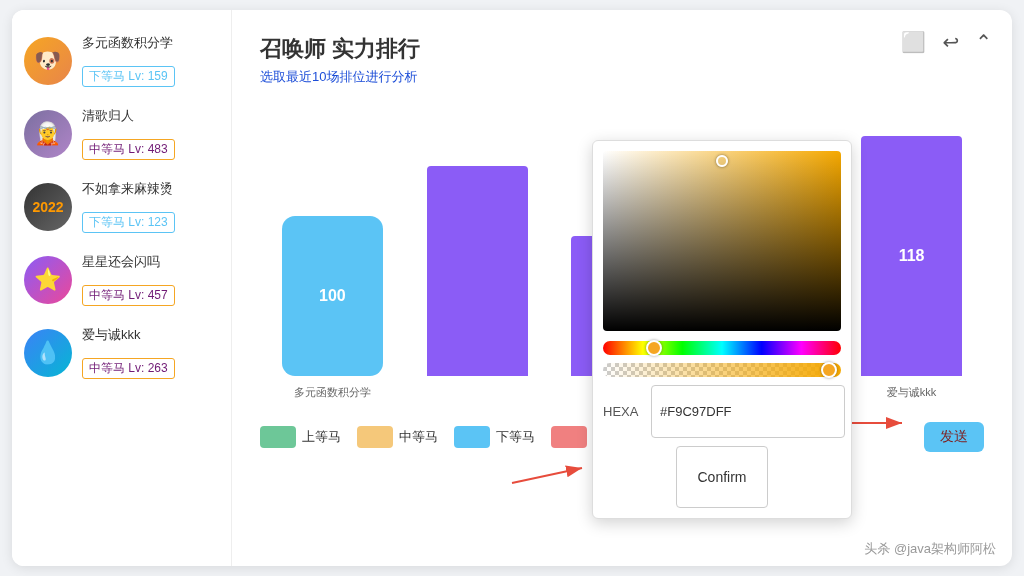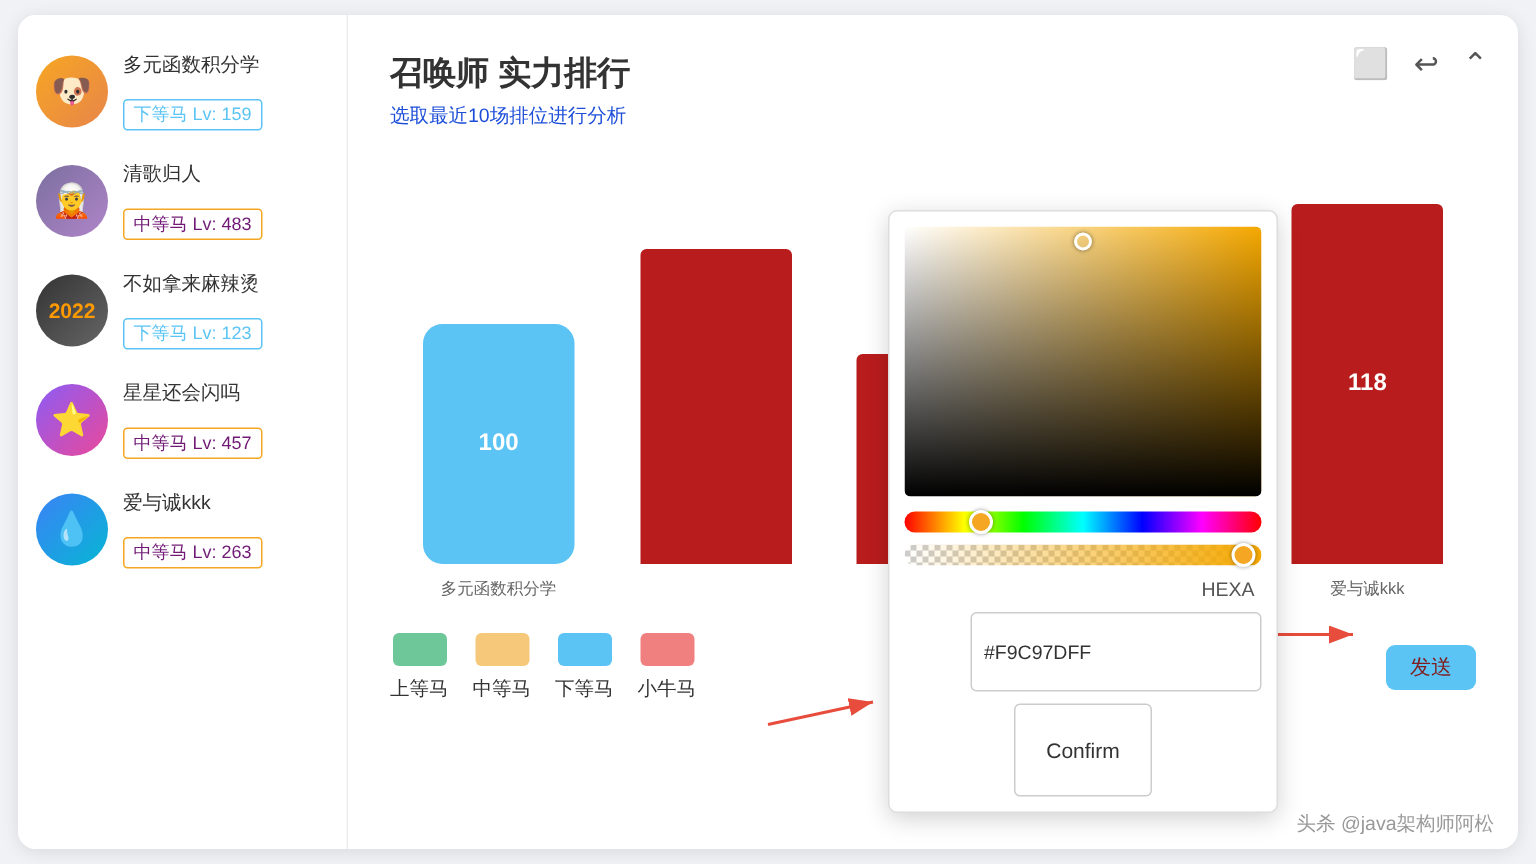--- a/index.html
+++ b/index.html
@@ -119,21 +119,21 @@
       border-radius: 4px 4px 0 0;
       display: flex;
       align-items: center;
       justify-content: center;
       font-size: 16px;
       font-weight: bold;
       color: #fff;
       position: relative;
     }
     .bar-blue { background: #5bc4f5; }
-    .bar-orange { background: #b91c1c; }
+    .bar-orange { background: #8b5cf6; }
     .bar-label {
       position: absolute;
       bottom: -24px;
       font-size: 11px;
       color: #666;
       white-space: nowrap;
     }
     
     .legend-area {
       display: flex;
@@ -141,21 +141,20 @@
       gap: 16px;
       margin-top: 8px;
       padding-top: 8px;
     }
     .legend-item {
       display: flex;
       align-items: center;
       gap: 6px;
       font-size: 13px;
       color: #333;
-      flex-direction: column;
     }
     .legend-color {
       width: 36px;
       height: 22px;
       border-radius: 4px;
     }
     .legend-green { background: #6dc798; }
     .legend-orange { background: #f5c87a; }
     .legend-blue { background: #5bc4f5; }
     .legend-red { background: #f08080; }
@@ -235,24 +234,23 @@
       border-radius: 50%;
       border: 2px solid #fff;
       background: #f5a623;
       position: absolute;
       top: -1px;
       right: 4px;
       box-shadow: 0 0 3px rgba(0,0,0,0.4);
     }
     .hex-row {
       display: flex;
-      align-items: flex-end;
+      align-items: center;
       gap: 8px;
       margin-bottom: 8px;
-      flex-direction: column;
     }
     .hex-label {
       font-size: 13px;
       color: #555;
       font-weight: 500;
       min-width: 40px;
     }
     .hex-input {
       flex: 1;
       border: 1px solid #ccc;

